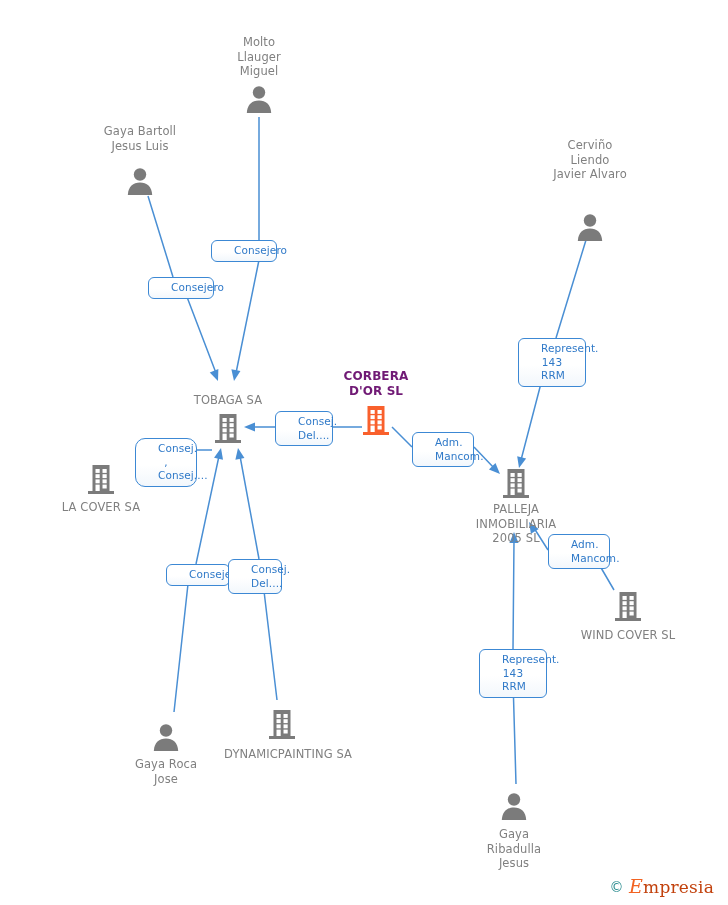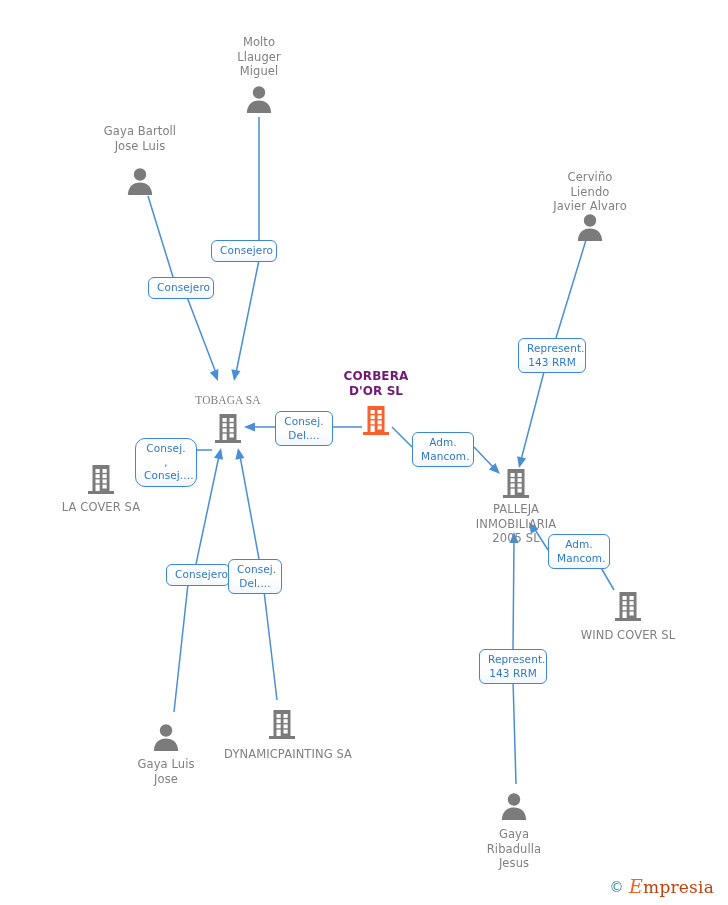--- a/index.html
+++ b/index.html
@@ -50,21 +50,21 @@
   }
   .label-box {
     position: absolute;
     border: 1.4px solid #3c88d4;
     border-radius: 6px;
     background: linear-gradient(to bottom, #ffffff 0%, #ffffff 55%, #f2f7fc 100%);
     color: #2f79c8;
     font-size: 10.5px;
     line-height: 13.5px;
     text-align: center;
-    padding: 3px 8px;
+    padding: 3px 22px;
     white-space: pre-line;
     box-sizing: border-box;
     letter-spacing: 0.1px;
   }
   .watermark {
     position: absolute;
     right: 14px;
     bottom: 8px;
     font-size: 16px;
     letter-spacing: 0.2px;
@@ -123,44 +123,44 @@
         <div class="node-label">Molto
 Llauger
 Miguel</div>
       </div>
       <div class="node" style="left: 140px; top: 166px;"><span><svg class="node-icon" width="30" height="30" viewBox="0 0 30 30" xmlns="http://www.w3.org/2000/svg">
             <circle cx="15" cy="8.5" r="6.2" fill="#7b7b7b"></circle>
             <path d="M2.8 29 C3.2 20.2 8.2 16.4 15 16.4 C21.8 16.4 26.8 20.2 27.2 29 Z" fill="#7b7b7b"></path>
           </svg></span></div>
       <div class="node" style="left: 140px; top: 124px;">
         <div class="node-label">Gaya Bartoll
-Jose Luis</div>
+Jesus Luis</div>
       </div>
       <div class="node" style="left: 590px; top: 212px;"><span><svg class="node-icon" width="30" height="30" viewBox="0 0 30 30" xmlns="http://www.w3.org/2000/svg">
             <circle cx="15" cy="8.5" r="6.2" fill="#7b7b7b"></circle>
             <path d="M2.8 29 C3.2 20.2 8.2 16.4 15 16.4 C21.8 16.4 26.8 20.2 27.2 29 Z" fill="#7b7b7b"></path>
           </svg></span></div>
-      <div class="node" style="left: 590px; top: 170px;">
+      <div class="node" style="left: 590px; top: 138px;">
         <div class="node-label">Cerviño
 Liendo
 Javier Alvaro</div>
       </div>
       <div class="node" style="left: 228px; top: 411px;"><span><svg class="node-icon" width="32" height="34" viewBox="0 0 32 34" xmlns="http://www.w3.org/2000/svg">
             <rect x="7.5" y="3" width="17" height="26" fill="#7b7b7b"></rect>
             <rect x="10.5" y="7" width="4.2" height="3.9" fill="#fff"></rect>
             <rect x="17.5" y="7" width="4.2" height="3.9" fill="#fff"></rect>
             <rect x="10.5" y="12.2" width="4.2" height="3.9" fill="#fff"></rect>
             <rect x="17.5" y="12.2" width="4.2" height="3.9" fill="#fff"></rect>
             <rect x="10.5" y="17.4" width="4.2" height="3.9" fill="#fff"></rect>
             <rect x="17.5" y="17.4" width="4.2" height="3.9" fill="#fff"></rect>
             <rect x="10.5" y="22.6" width="4.2" height="6.4" fill="#fff"></rect>
             <rect x="17.5" y="22.6" width="4.2" height="3.9" fill="#fff"></rect>
             <rect x="3" y="29" width="26" height="3" fill="#7b7b7b"></rect>
           </svg></span></div>
-      <div class="node" style="left: 228px; top: 393px; font-family: Liberation Serif, serif;">
+      <div class="node" style="left: 228px; top: 393px;">
         <div class="node-label">TOBAGA SA</div>
       </div>
       <div class="node" style="left: 376px; top: 403px;"><span><svg class="node-icon" width="32" height="34" viewBox="0 0 32 34" xmlns="http://www.w3.org/2000/svg">
             <rect x="7.5" y="3" width="17" height="26" fill="#f9602c"></rect>
             <rect x="10.5" y="7" width="4.2" height="3.9" fill="#fff"></rect>
             <rect x="17.5" y="7" width="4.2" height="3.9" fill="#fff"></rect>
             <rect x="10.5" y="12.2" width="4.2" height="3.9" fill="#fff"></rect>
             <rect x="17.5" y="12.2" width="4.2" height="3.9" fill="#fff"></rect>
             <rect x="10.5" y="17.4" width="4.2" height="3.9" fill="#fff"></rect>
             <rect x="17.5" y="17.4" width="4.2" height="3.9" fill="#fff"></rect>
@@ -232,21 +232,21 @@
             <rect x="3" y="29" width="26" height="3" fill="#7b7b7b"></rect>
           </svg></span></div>
       <div class="node" style="left: 282px; top: 747px; text-align: right;">
         <div class="node-label">DYNAMICPAINTING SA</div>
       </div>
       <div class="node" style="left: 166px; top: 722px;"><span><svg class="node-icon" width="30" height="30" viewBox="0 0 30 30" xmlns="http://www.w3.org/2000/svg">
             <circle cx="15" cy="8.5" r="6.2" fill="#7b7b7b"></circle>
             <path d="M2.8 29 C3.2 20.2 8.2 16.4 15 16.4 C21.8 16.4 26.8 20.2 27.2 29 Z" fill="#7b7b7b"></path>
           </svg></span></div>
       <div class="node" style="left: 166px; top: 757px;">
-        <div class="node-label">Gaya Luis
+        <div class="node-label">Gaya Roca
 Jose</div>
       </div>
       <div class="node" style="left: 514px; top: 791px;"><span><svg class="node-icon" width="30" height="30" viewBox="0 0 30 30" xmlns="http://www.w3.org/2000/svg">
             <circle cx="15" cy="8.5" r="6.2" fill="#7b7b7b"></circle>
             <path d="M2.8 29 C3.2 20.2 8.2 16.4 15 16.4 C21.8 16.4 26.8 20.2 27.2 29 Z" fill="#7b7b7b"></path>
           </svg></span></div>
       <div class="node" style="left: 514px; top: 827px; text-align: center;">
         <div class="node-label">Gaya
 Ribadulla
 Jesus</div>

